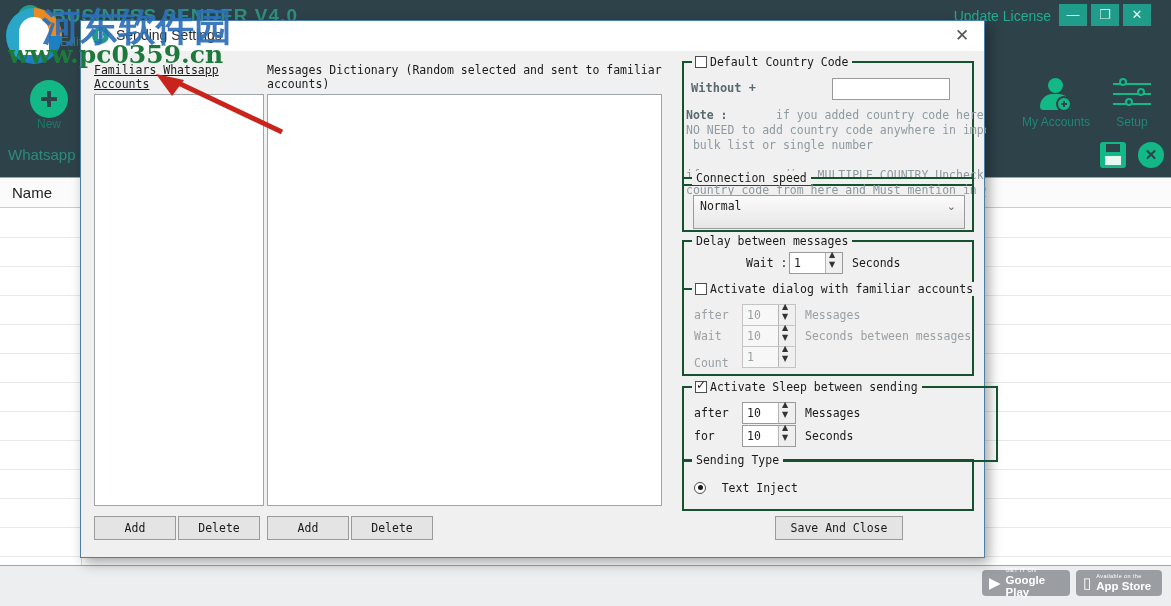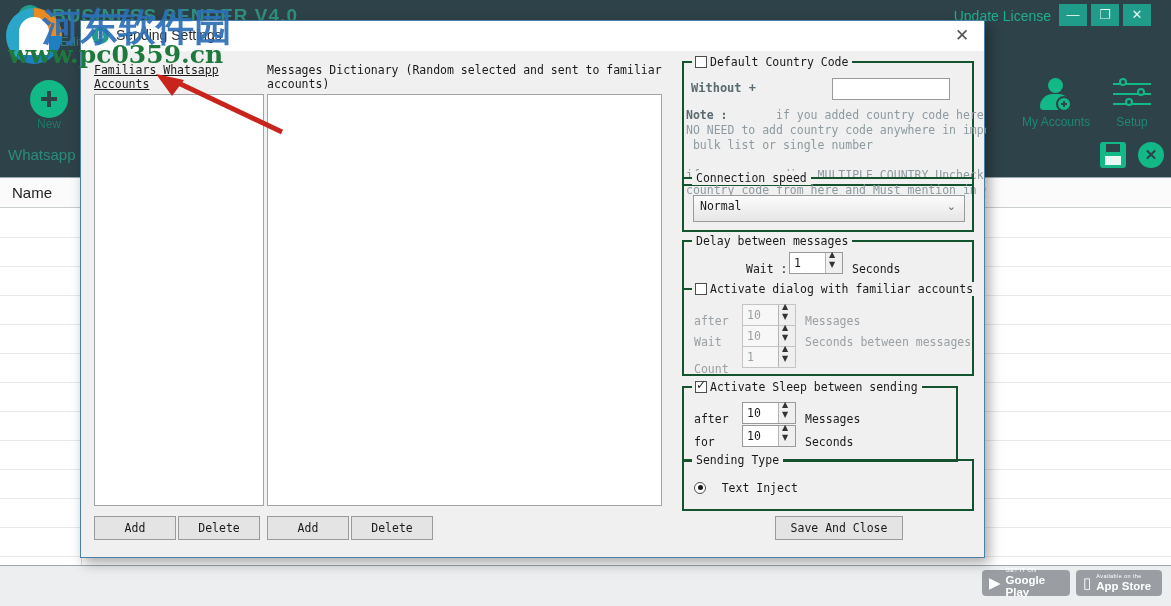--- a/index.html
+++ b/index.html
@@ -255,21 +255,21 @@
     position: absolute; border: 2px solid #14532d; background: transparent;
   }
   .group-title {
     position: absolute; top: -8px; left: 8px; background: #f0f0f0;
     padding: 0 4px; font-size: 11.5px; color: #1a1a1a; white-space: nowrap;
   }
   #grp-country { left: 601px; top: 40px; width: 292px; height: 125px; }
   #grp-conn    { left: 601px; top: 156px; width: 292px; height: 55px; }
   #grp-delay   { left: 601px; top: 219px; width: 292px; height: 50px; }
   #grp-dialog  { left: 601px; top: 267px; width: 292px; height: 88px; }
-  #grp-sleep   { left: 601px; top: 365px; width: 276px; height: 76px; }
+  #grp-sleep   { left: 601px; top: 365px; width: 316px; height: 76px; }
   #grp-stype   { left: 601px; top: 438px; width: 292px; height: 52px; }
 
   .cbox {
     position: absolute; width: 12px; height: 12px;
     border: 1px solid #4d4d4d; background: #ffffff;
   }
   .cbox.checked::after {
     content: "✓"; position: absolute; left: 0px; top: -4px;
     font-size: 12px; color: #1a1a1a; font-family: "DejaVu Sans", sans-serif;
   }
@@ -293,21 +293,21 @@
     position: absolute; left: 2px; top: 45px; width: 300px;
     font-size: 11.5px; color: #8d9aa0; line-height: 15px;
     white-space: pre; overflow: hidden;
   }
   #note-label {
     position: absolute; left: 2px; top: 45px;
     font-size: 11.5px; font-weight: bold; color: #5a6a70; text-align: center;
   }
 
   .combo {
-    position: absolute; left: 9px; top: 16px; width: 272px; height: 27px;
+    position: absolute; left: 9px; top: 16px; width: 272px; height: 34px;
     background: linear-gradient(#fbfbfb,#e6e6e6);
     border: 1px solid #9a9a9a;
   }
   .combo-text {
     position: absolute; left: 6px; top: 3px; font-size: 11.5px; color: #1a1a1a;
   }
   .combo-arrow {
     position: absolute; right: 8px; top: 4px;
     font-size: 11px; color: #666; font-family: "DejaVu Sans", sans-serif;
   }
@@ -327,21 +327,21 @@
   }
   .spin-btns::before {
     content:"▲"; position:absolute; left:3px; top:-3px;
     font-size:8px; color:#333; font-family:"DejaVu Sans", sans-serif;
   }
   .spin-btns::after {
     content:"▼"; position:absolute; left:3px; top:7px;
     font-size:8px; color:#333; font-family:"DejaVu Sans", sans-serif;
   }
   .fld-label {
-    position: absolute; font-size: 11.5px; color: #1a1a1a; margin-top: 6px;
+    position: absolute; font-size: 11.5px; color: #1a1a1a;
   }
   .fld-label.disabled { color: #9aa0a4; }
 
   .radio {
     position: absolute; width: 12px; height: 12px; border-radius: 50%;
     border: 1px solid #4d4d4d; background: #ffffff;
   }
   .radio.on::after {
     content:""; position:absolute; left:2.5px; top:2.5px;
     width:5px; height:5px; border-radius:50%; background:#1a1a1a;

